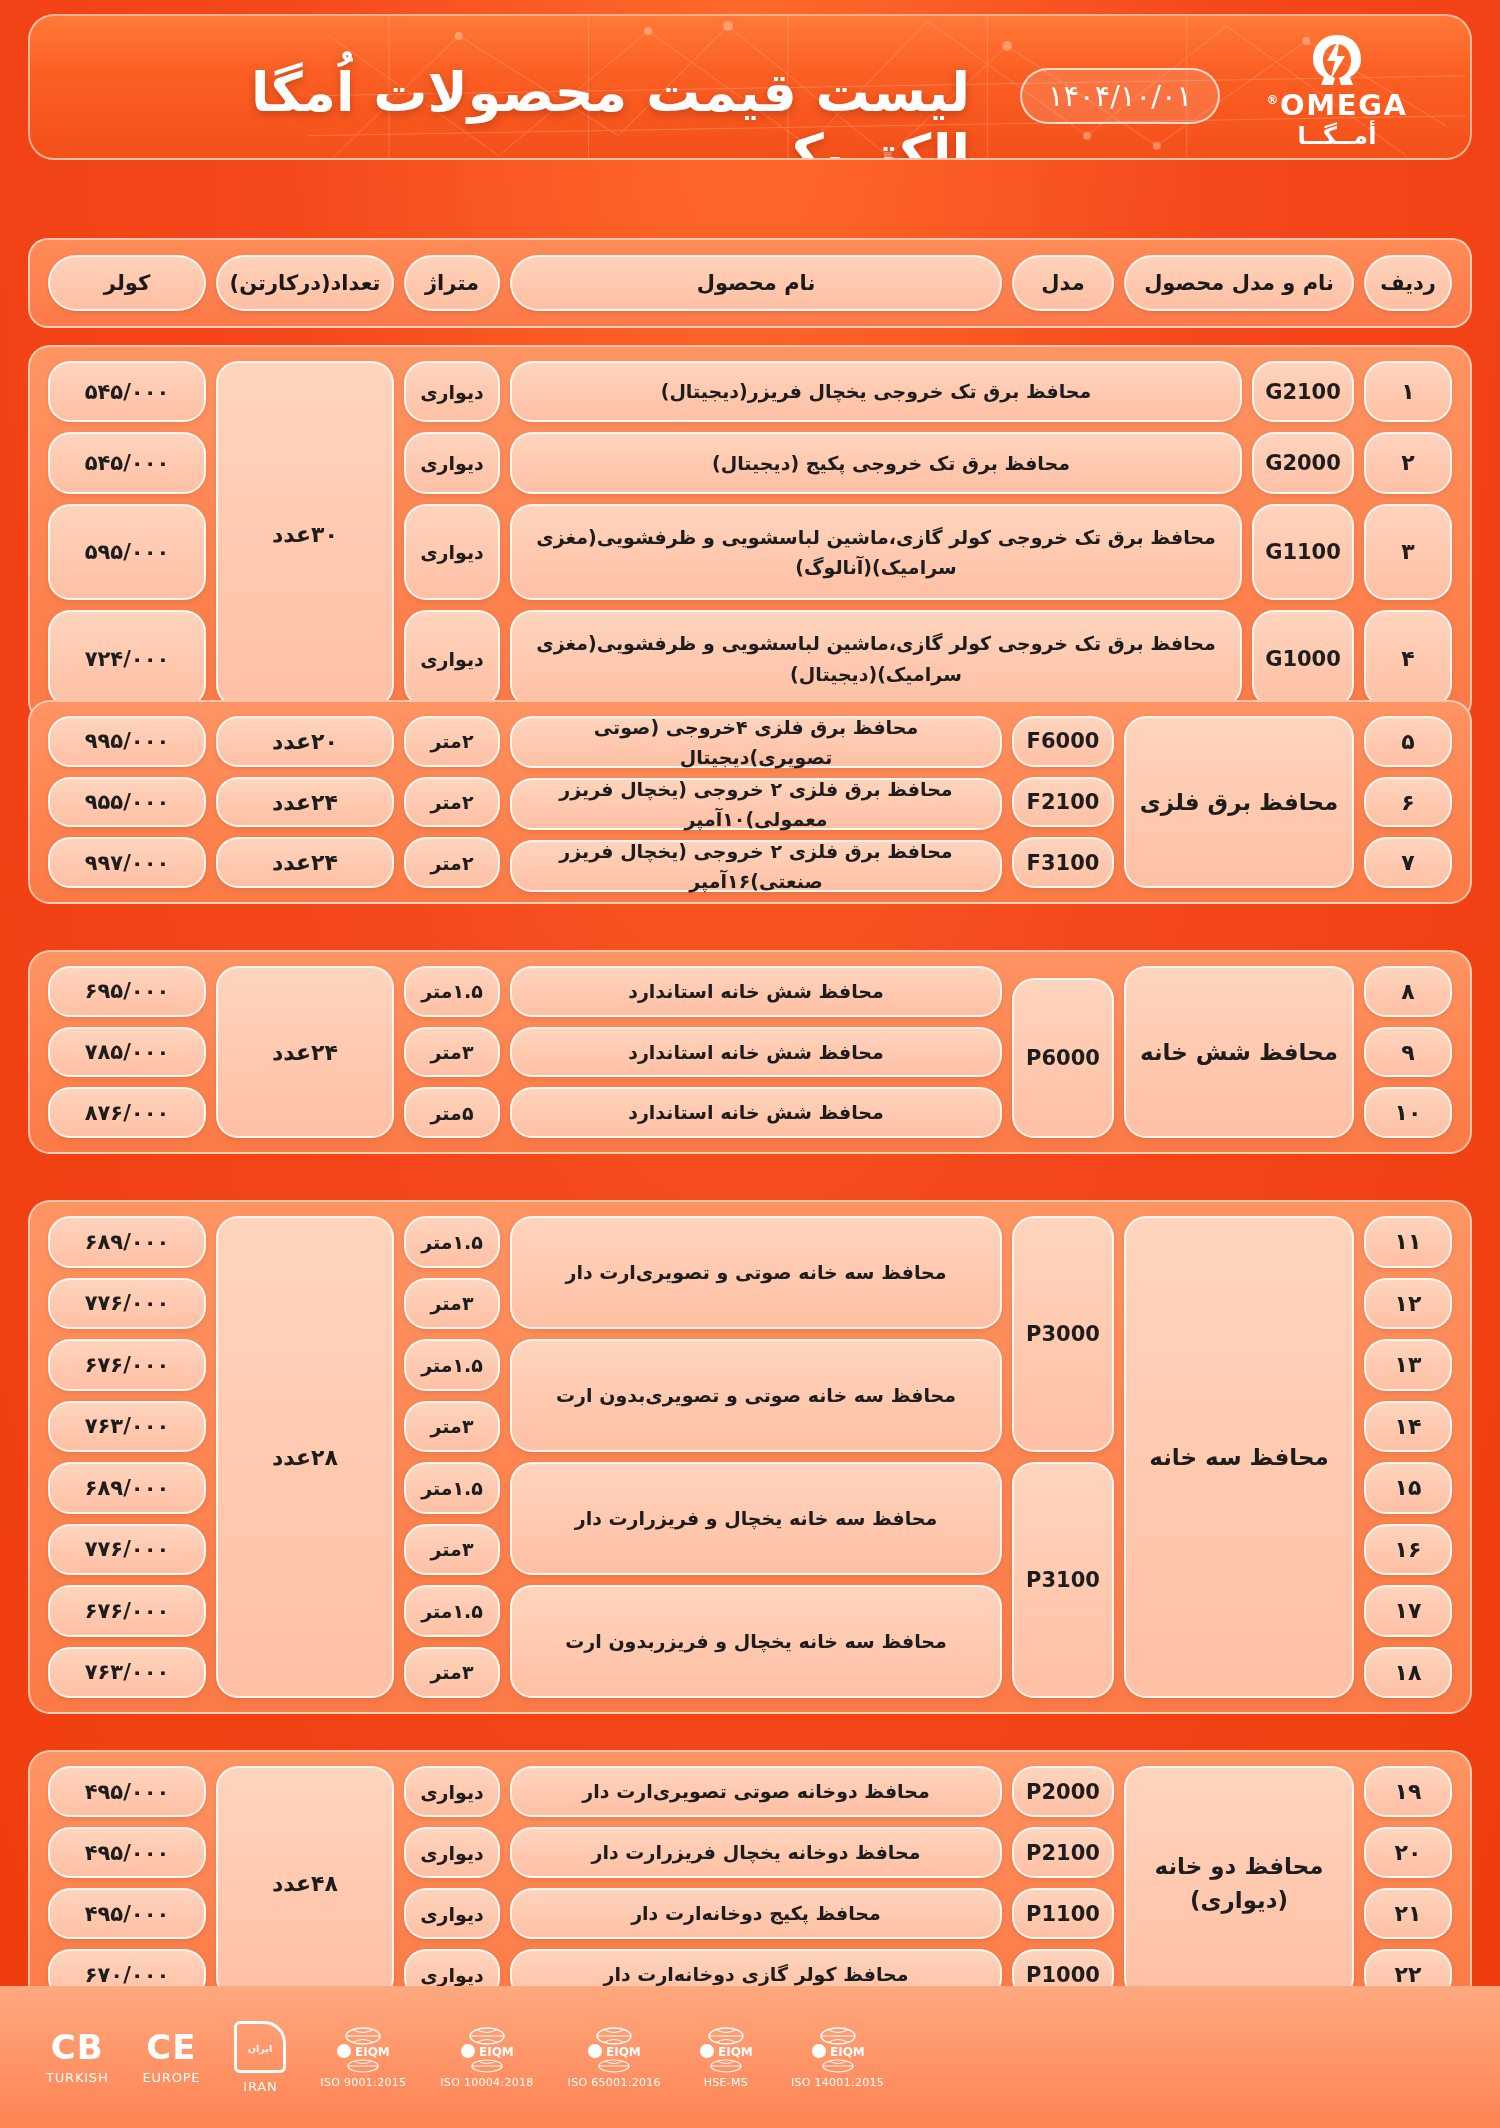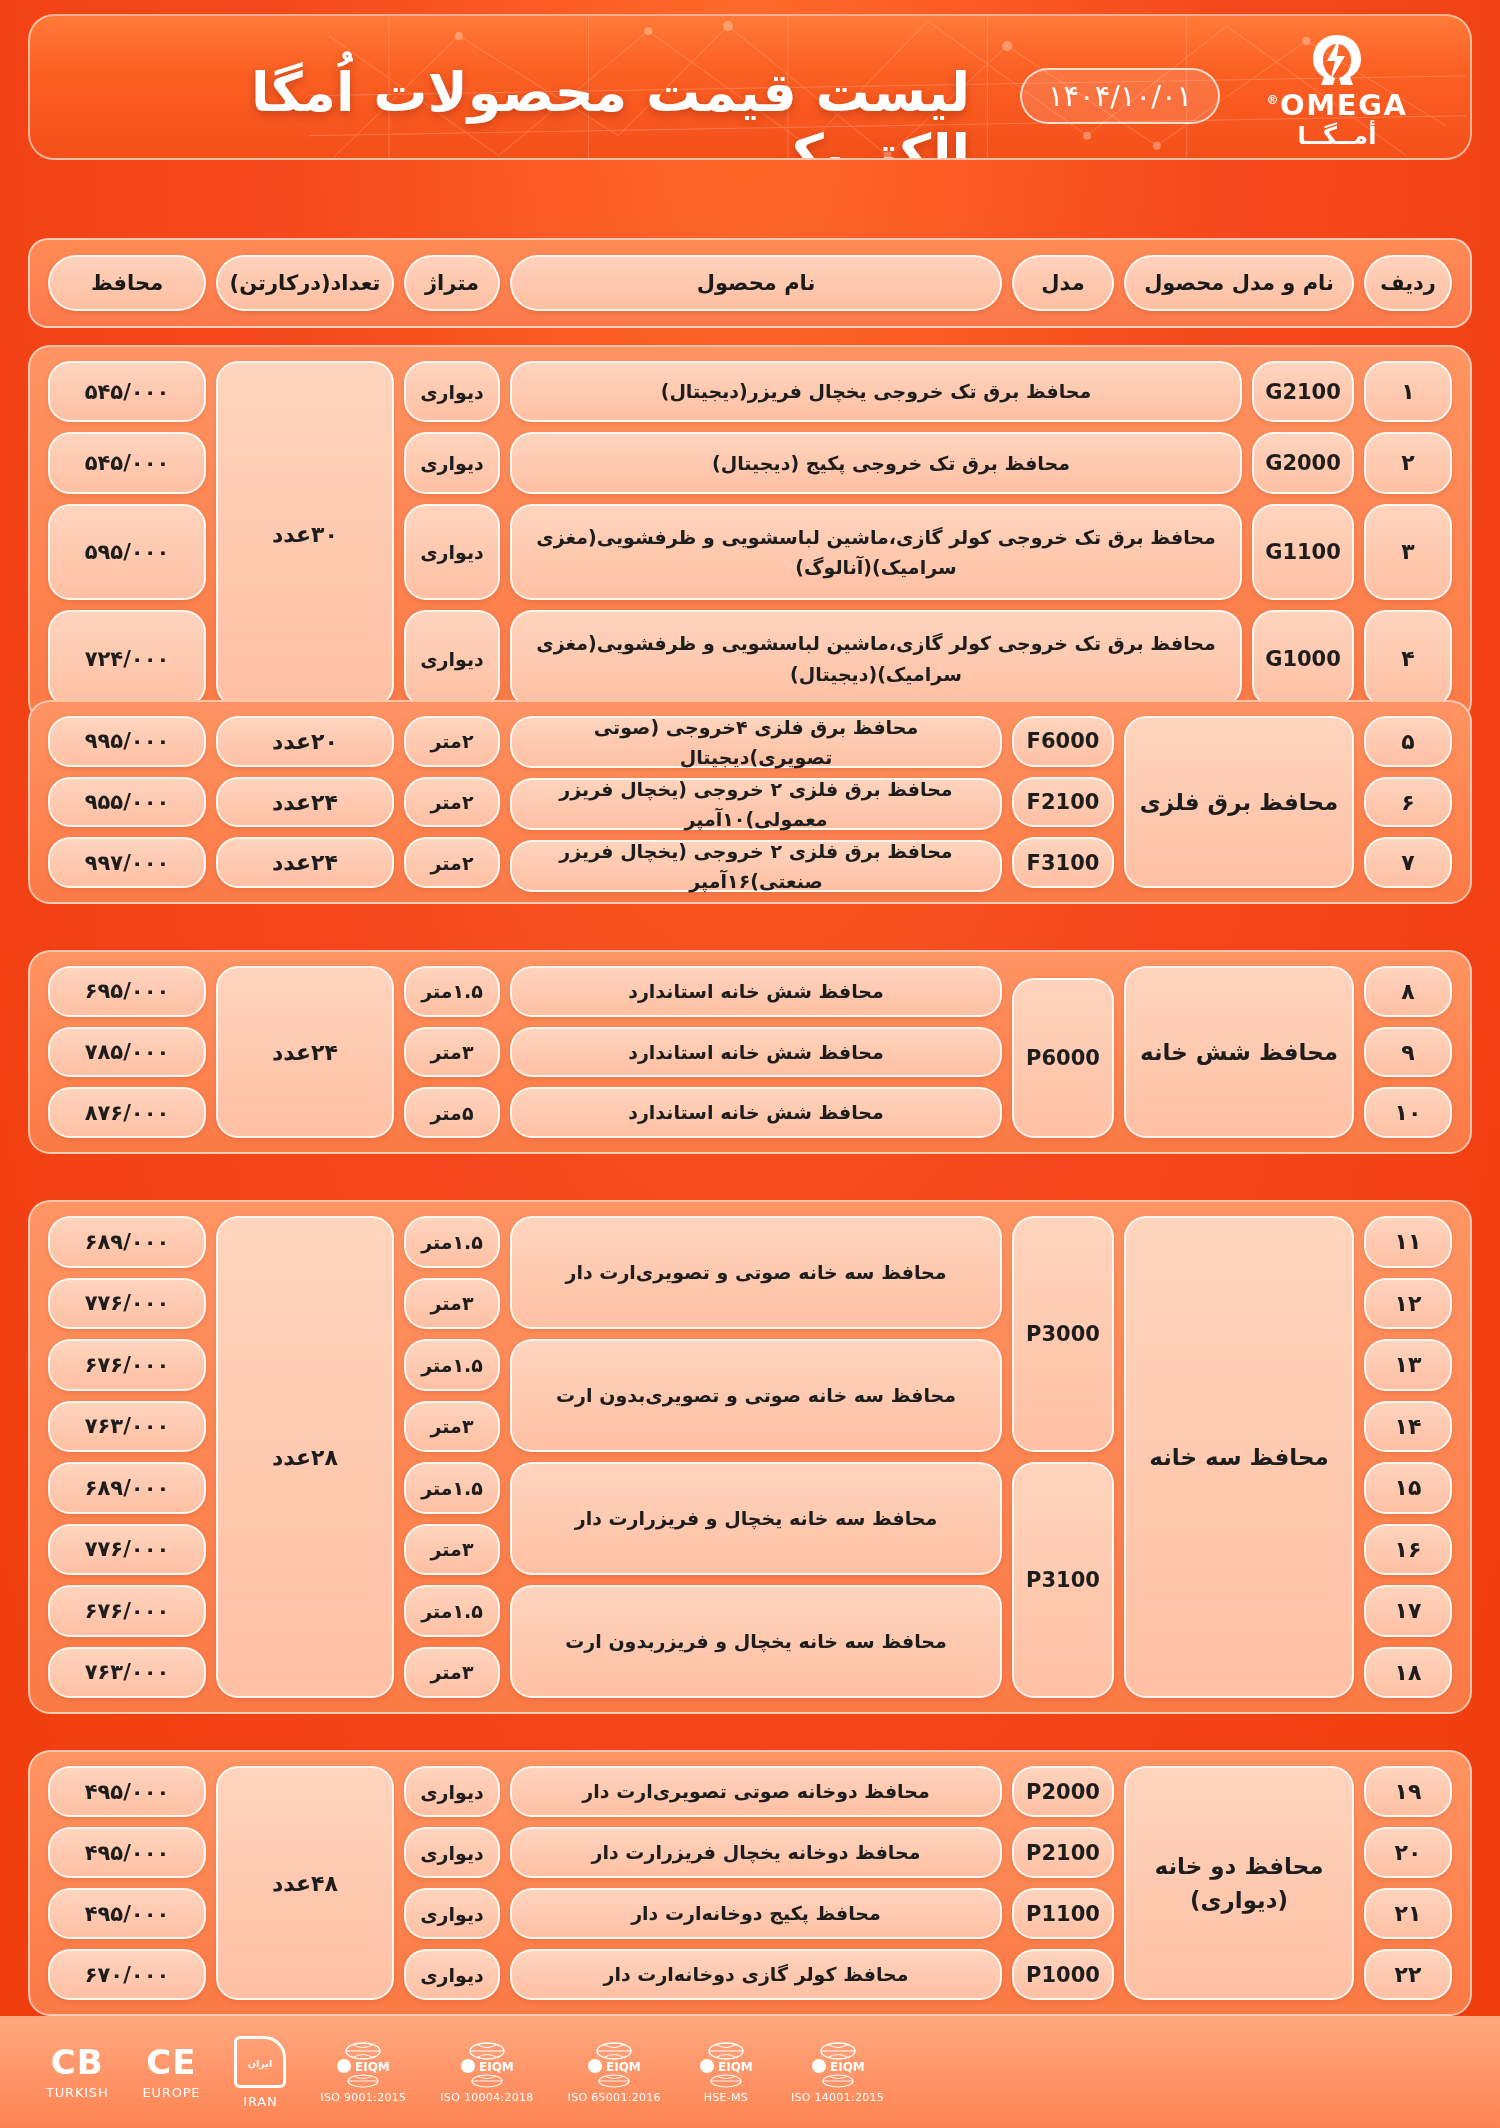--- a/index.html
+++ b/index.html
@@ -110,21 +110,21 @@
   .model-cell { font-size: 21px; font-weight: 800; font-family:"DejaVu Sans","Liberation Sans",sans-serif; direction:ltr; }
   .name-cell  { font-size: 19px; font-weight: 600; line-height: 1.6; padding: 6px 18px; }
   .name-cell b { font-weight: 800; }
   .metraj-cell{ font-size: 19px; font-weight: 700; }
   .count-cell { font-size: 22px; font-weight: 700; }
   .price-cell { font-size: 21px; font-weight: 700; letter-spacing: .5px; }
 
   
   .footer {
     position:absolute; left: 0; bottom: 0;
-    width: 1500px; height: 112px;
+    width: 1500px; height: 142px;
     background: linear-gradient(180deg,#ffa87e 0%, #ff9265 60%, #fd8452 100%);
     display:flex; align-items:center;
     padding: 0 46px; gap: 34px;
     direction: ltr;
   }
   .cert { display:flex; flex-direction:column; align-items:center; color:#fff; }
   .cert-mark { font-size: 34px; font-weight: 700; line-height: 1; letter-spacing: 1px; }
   .cert-label { font-size: 13px; margin-top: 6px; letter-spacing: .8px; }
   .eiqm { display:flex; flex-direction:column; align-items:center; color:#fff; }
   .eiqm-badge { width: 62px; height: 48px; }
@@ -176,21 +176,21 @@
     <div class="header-title">لیست قیمت محصولات اُمگا الکتریک</div>
   </div>
 
   <div class="thead">
     <div class="th c-radif">ردیف</div>
     <div class="th c-group">نام و مدل محصول</div>
     <div class="th c-model">مدل</div>
     <div class="th c-name">نام محصول</div>
     <div class="th c-metraj">متراژ</div>
     <div class="th c-count">تعداد(درکارتن)</div>
-    <div class="th c-price">محافظ</div>
+    <div class="th c-price">کولر</div>
   </div>
 
   <div id="groups-root">
       <div class="group" style="top: 345px; height: 378px;">
         <div class="col c-radif">
           <div class="cell num-cell" style="height: 62px;">۱</div>
           <div class="cell num-cell" style="height: 62px;">۲</div>
           <div class="cell num-cell" style="height: 98px;">۳</div>
           <div class="cell num-cell" style="height: 98px;">۴</div>
         </div>

